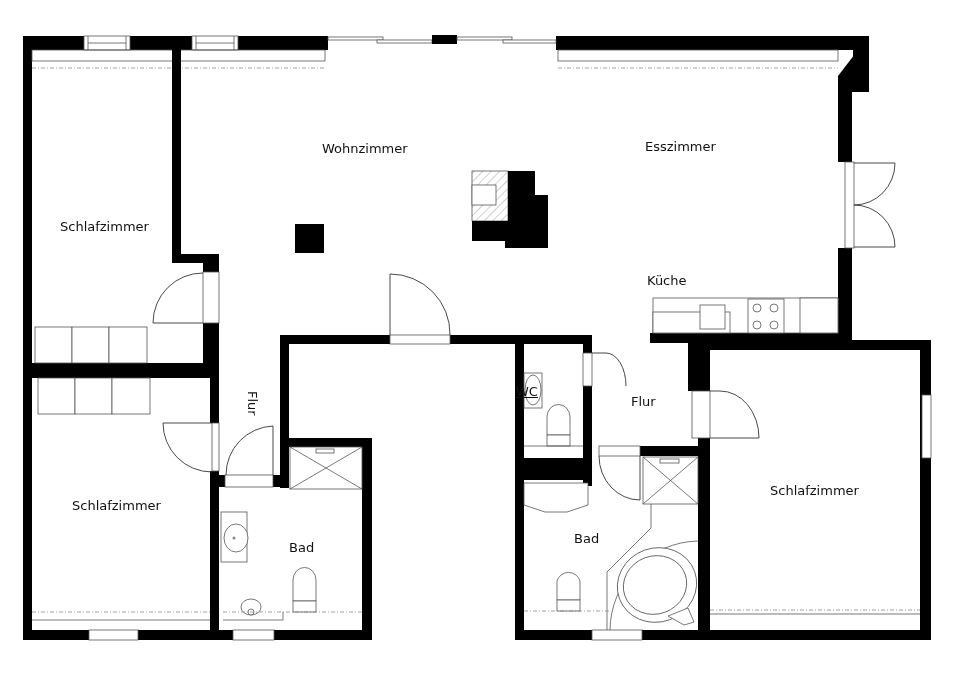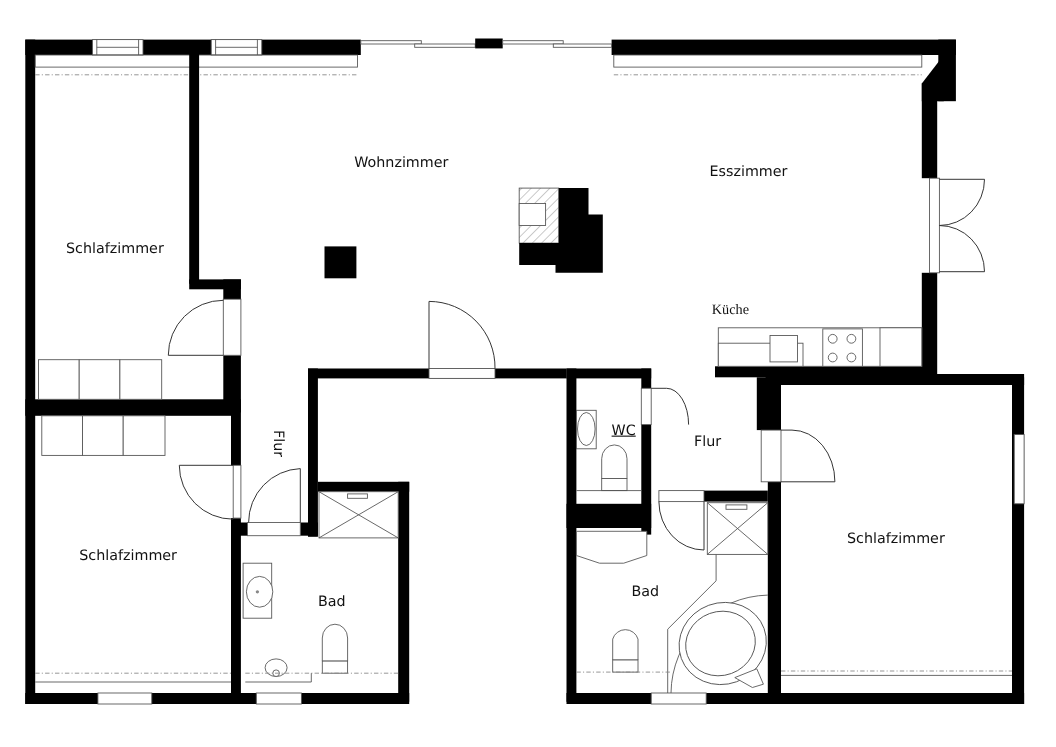--- a/index.html
+++ b/index.html
@@ -236,21 +236,21 @@
   <line class="dash" x1="524" y1="611" x2="610" y2="611"></line>
   <rect class="win" x="592" y="630" width="50" height="10"></rect>
 
   <rect class="win" x="922" y="395" width="9" height="63"></rect>
   <line class="dash" x1="710" y1="610" x2="920" y2="610"></line>
   <line class="thin" x1="710" y1="614" x2="920" y2="614"></line>
 </svg>
 
 <div class="label" style="left:60px;top:219px;">Schlafzimmer</div>
 <div class="label" style="left:322px;top:141px;">Wohnzimmer</div>
-<div class="label" style="left:645px;top:149px;">Esszimmer</div>
-<div class="label" style="left:647px;top:273px;font-family:Liberation Serif, serif;">Küche</div>
+<div class="label" style="left:645px;top:139px;">Esszimmer</div>
+<div class="label" style="left:647px;top:273px;">Küche</div>
 <div class="label vlabel" style="left:260px;top:391px;">Flur</div>
 <div class="label" style="left:72px;top:498px;">Schlafzimmer</div>
 <div class="label" style="left:289px;top:540px;">Bad</div>
-<div class="label" style="left:556px;top:384px;text-decoration:underline;">WC</div>
+<div class="label" style="left:516px;top:384px;text-decoration:underline;">WC</div>
 <div class="label" style="left:631px;top:394px;">Flur</div>
 <div class="label" style="left:574px;top:531px;">Bad</div>
 <div class="label" style="left:770px;top:483px;">Schlafzimmer</div>
 
 </body></html>

